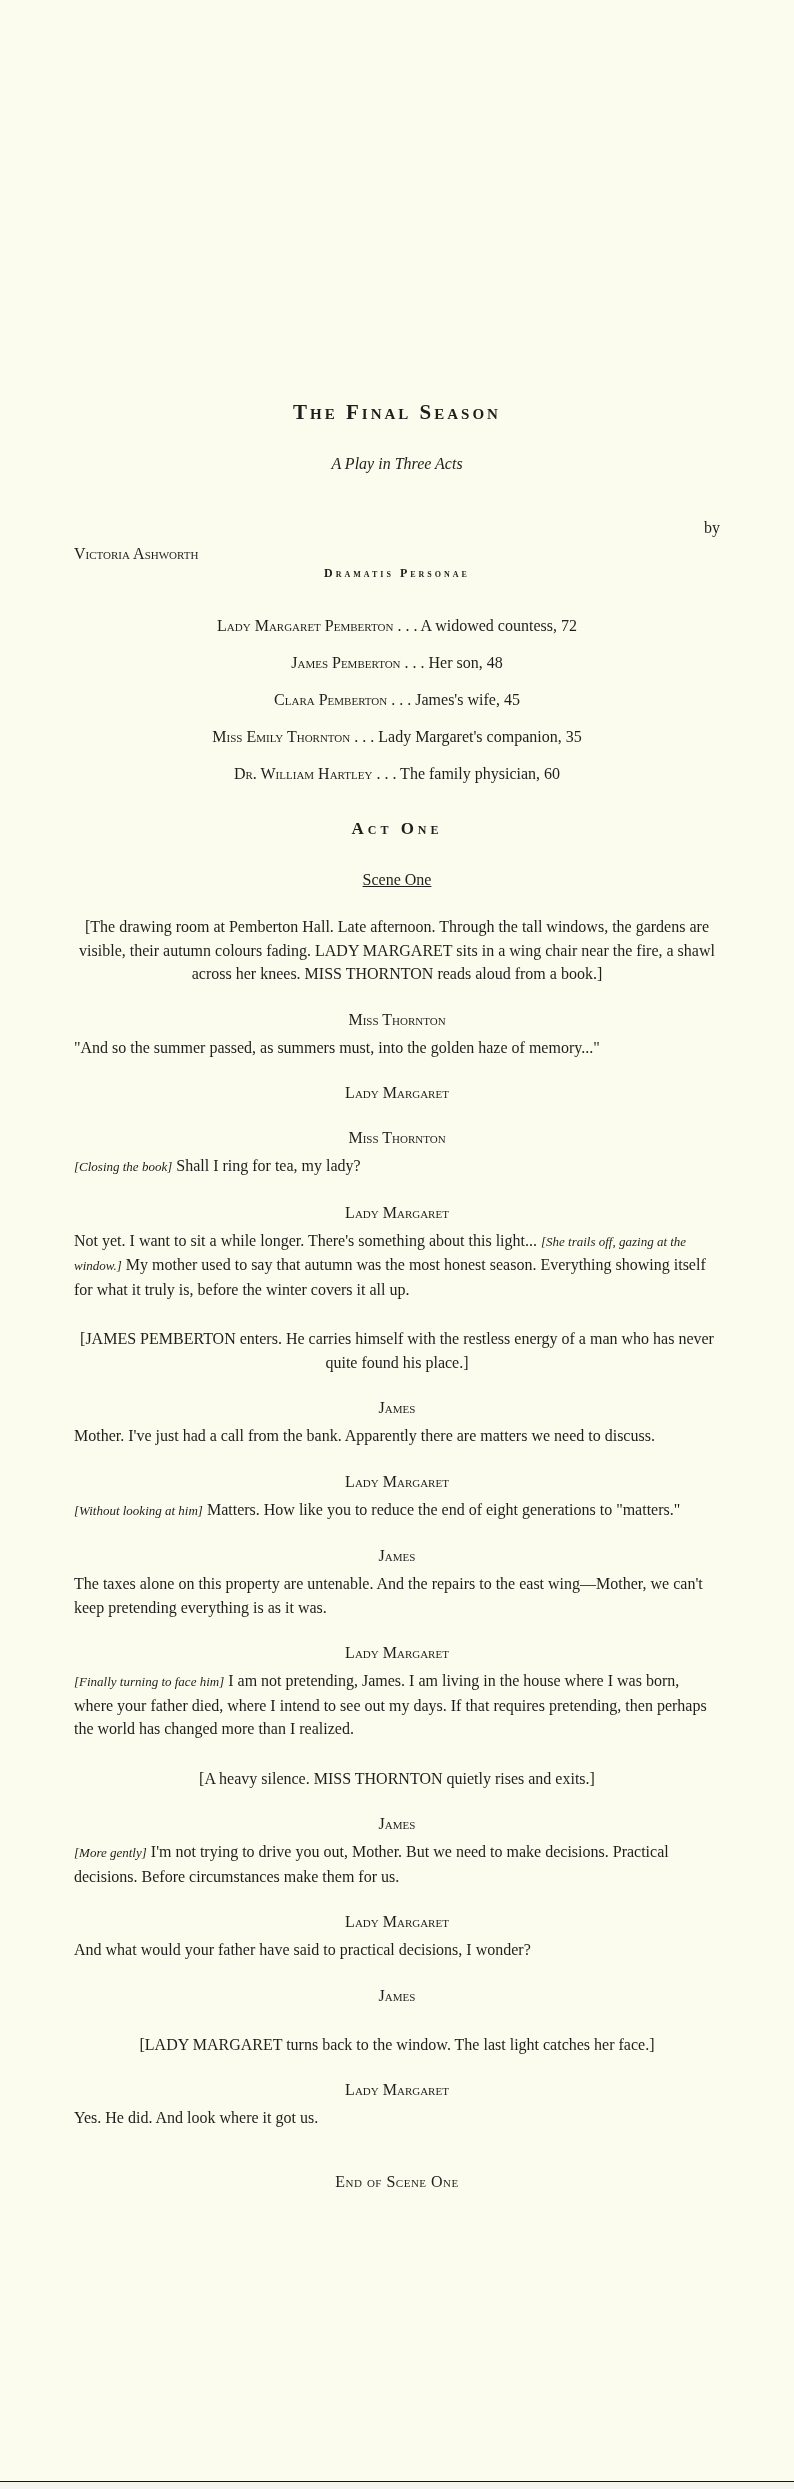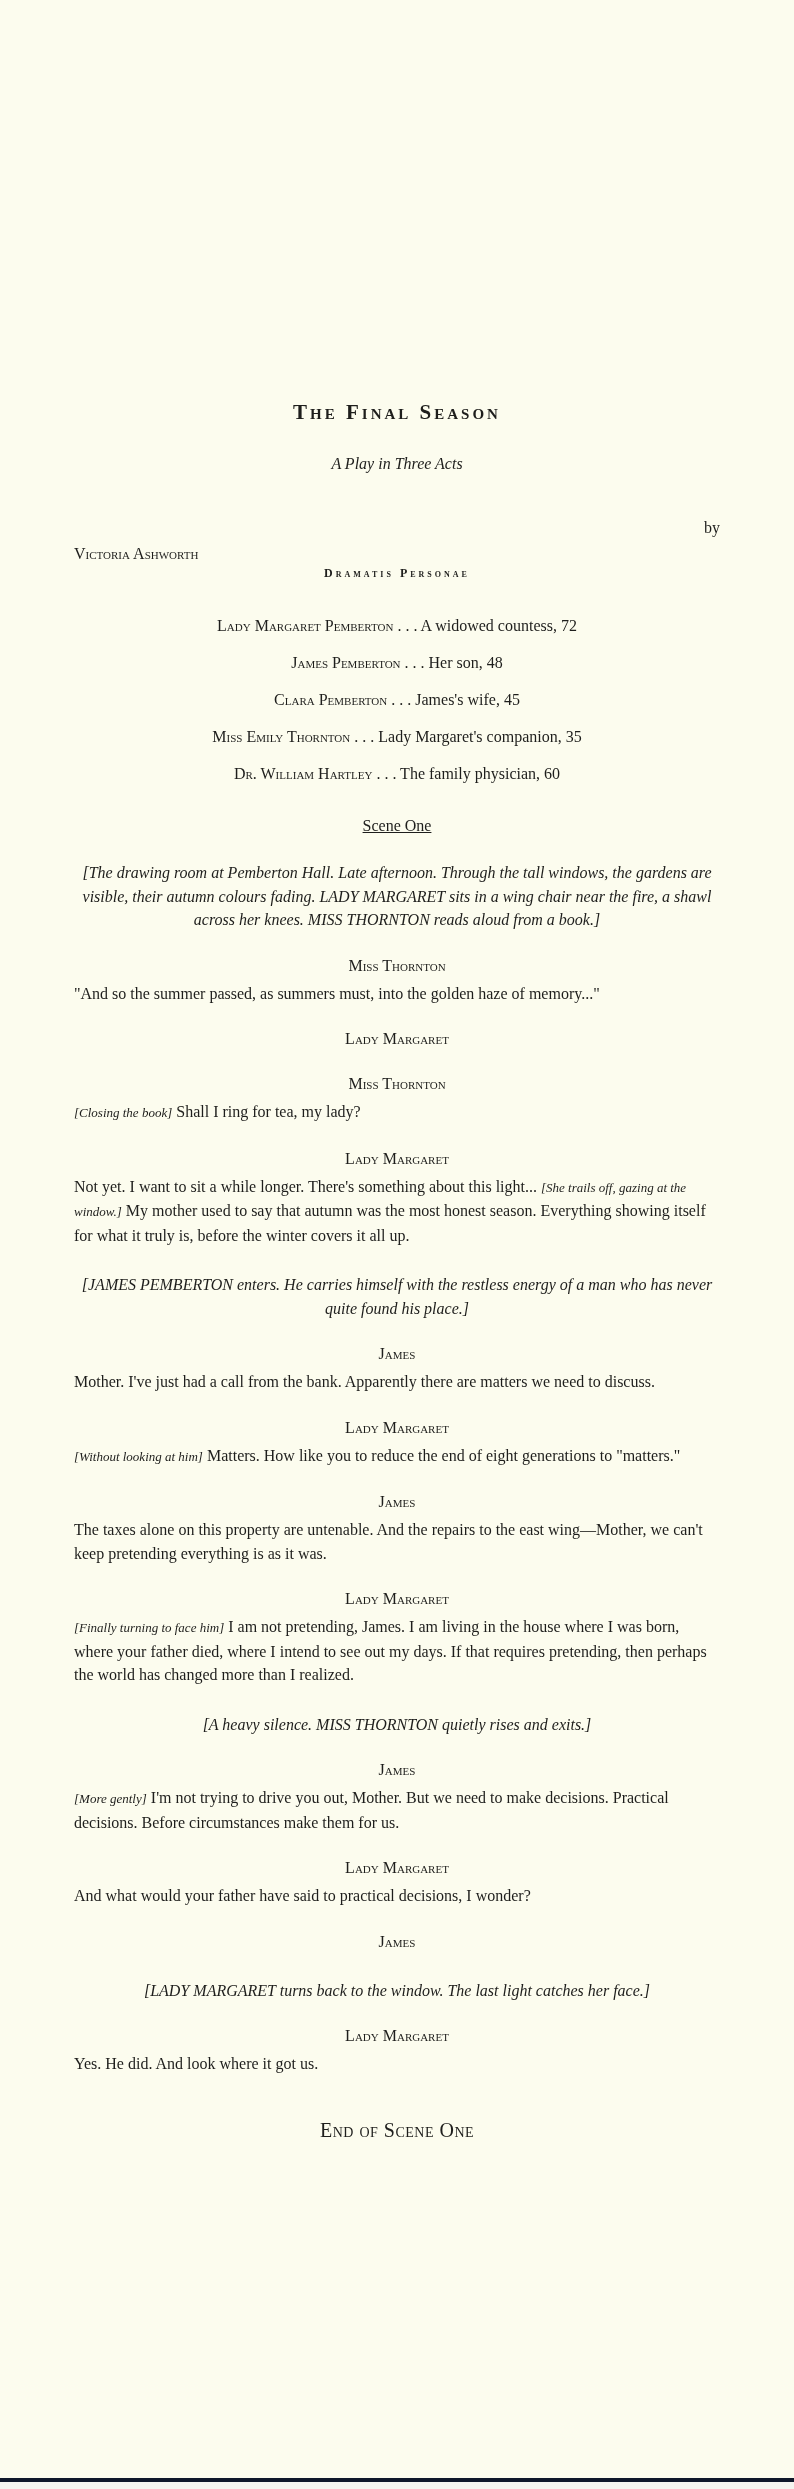--- a/index.html
+++ b/index.html
@@ -5,21 +5,21 @@
   html, body {
     margin: 0;
     padding: 0;
     background: #f5f5f0;
   }
   .page {
     width: 794px;
     height: 2482px;
     box-sizing: border-box;
     background: #fcfcee;
-    border-bottom: 4px solid #0f172a;
+    border-bottom: 1px solid #0f172a;
     padding: 400px 74px 40px 74px;
     font-family: "Liberation Serif", "DejaVu Serif", serif;
     font-size: 16px;
     color: #1e1e1c;
     overflow: hidden;
   }
   .sc { font-variant: small-caps; }
 
   .play-title {
     margin: 0;
@@ -73,21 +73,20 @@
   }
   .scene-heading {
     margin-top: 32px;
     text-align: center;
   }
   .scene-heading span { text-decoration: underline; margin-top: 12px; }
 
   .direction {
     margin: 26px 0 22px 0;
     text-align: center;
-    font-style: italic;
     line-height: 23.5px;
   }
   .speech { margin: 22px 0; }
   .char-name {
     text-align: center;
     font-variant: small-caps;
     margin-bottom: 5px;
     line-height: 23px;
   }
   .dialogue {
@@ -96,21 +95,21 @@
     text-align: left;
   }
   .inline-dir {
     font-style: italic;
     font-size: 13px;
   }
   .end-marker {
     margin-top: 43px;
     text-align: center;
     font-variant: small-caps;
-    font-size: 20px;
+    font-size: 16px;
     letter-spacing: 0.5px;
   }
 </style>
 </head>
 <body>
 
 <div class="page">
 
   <h1 class="play-title">The Final Season</h1>
 
@@ -124,20 +123,21 @@
 
   <div class="cast-list" id="cast-list">
       <div class="cast-item"><span class="sc">Lady Margaret Pemberton</span><span> . . . </span><span>A widowed countess, 72</span></div>
       <div class="cast-item"><span class="sc">James Pemberton</span><span> . . . </span><span>Her son, 48</span></div>
       <div class="cast-item"><span class="sc">Clara Pemberton</span><span> . . . </span><span>James's wife, 45</span></div>
       <div class="cast-item"><span class="sc">Miss Emily Thornton</span><span> . . . </span><span>Lady Margaret's companion, 35</span></div>
       <div class="cast-item"><span class="sc">Dr. William Hartley</span><span> . . . </span><span>The family physician, 60</span></div>
     </div>
 
 
+  <h2 class="act-heading">Act One</h2>
 
   <div class="scene-heading">
     <span>Scene One</span>
   </div>
 
   <div id="script-body">
       <div class="direction">[The drawing room at Pemberton Hall. Late afternoon. Through the tall windows, the gardens are visible, their autumn colours fading. LADY MARGARET sits in a wing chair near the fire, a shawl across her knees. MISS THORNTON reads aloud from a book.]</div>
       <div class="speech">
         <div class="char-name">Miss Thornton</div>
         <p class="dialogue"><span class="dialogue-line">"And so the summer passed, as summers must, into the golden haze of memory..."</span></p>

